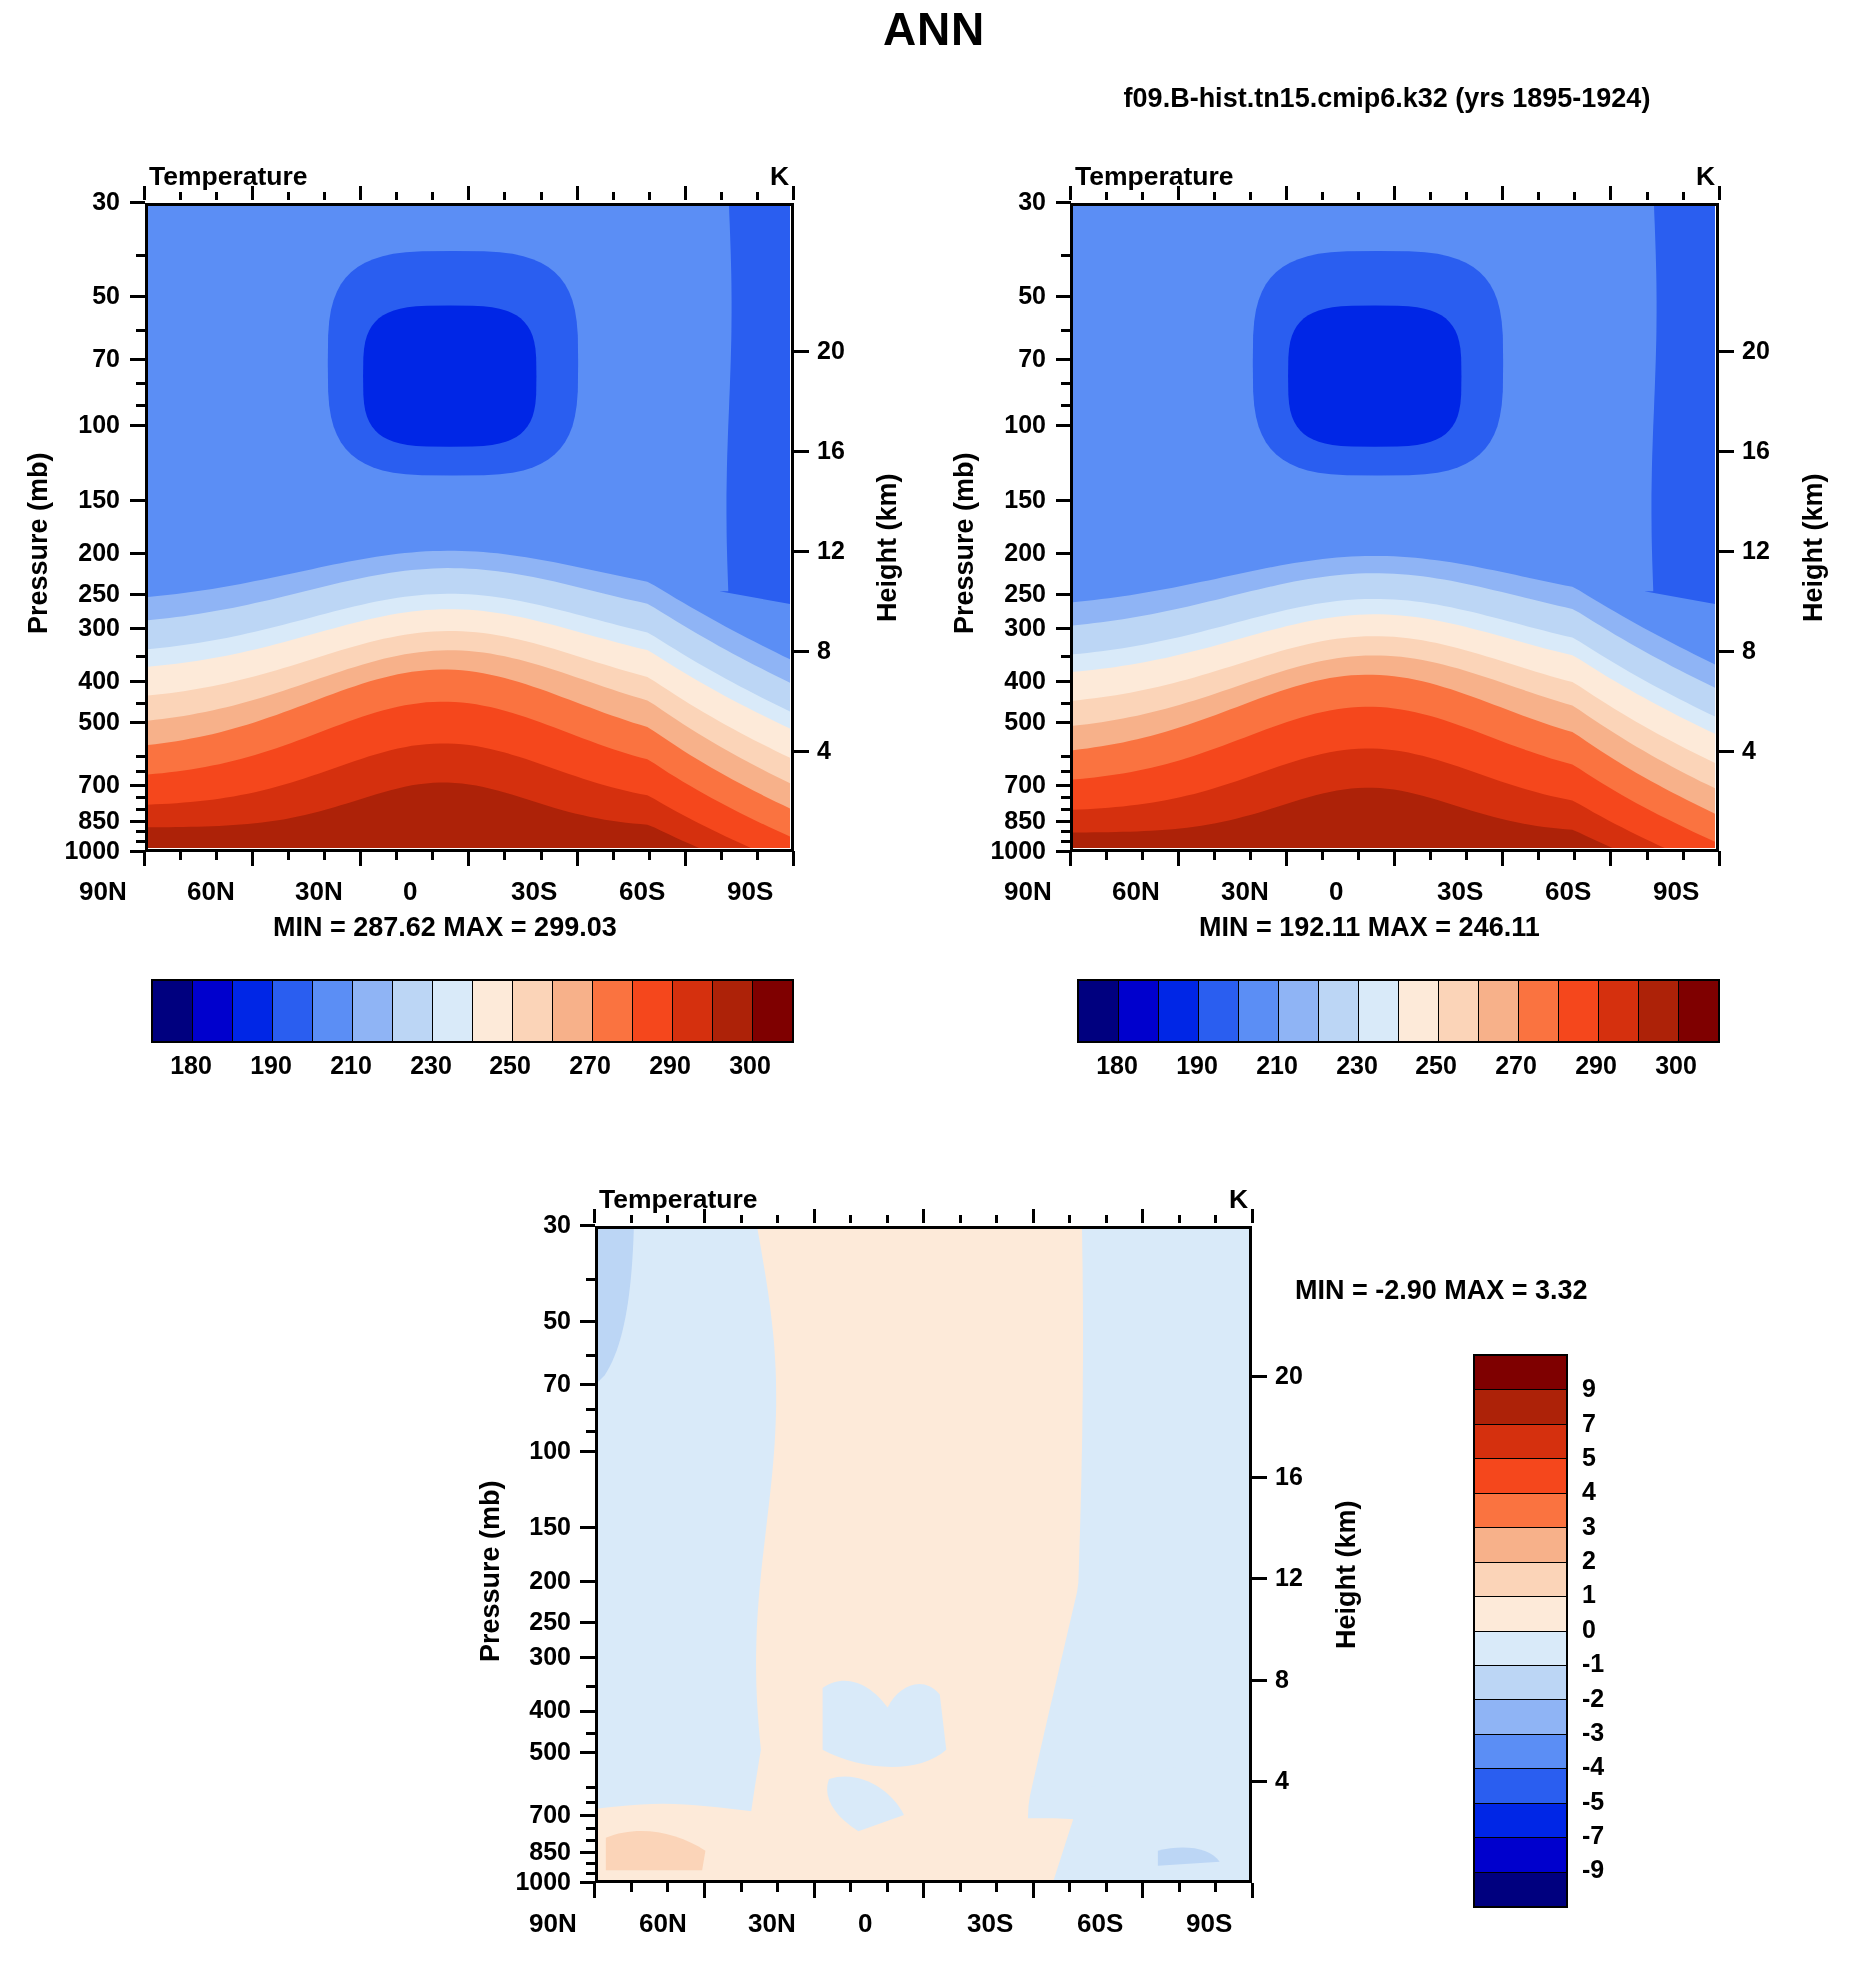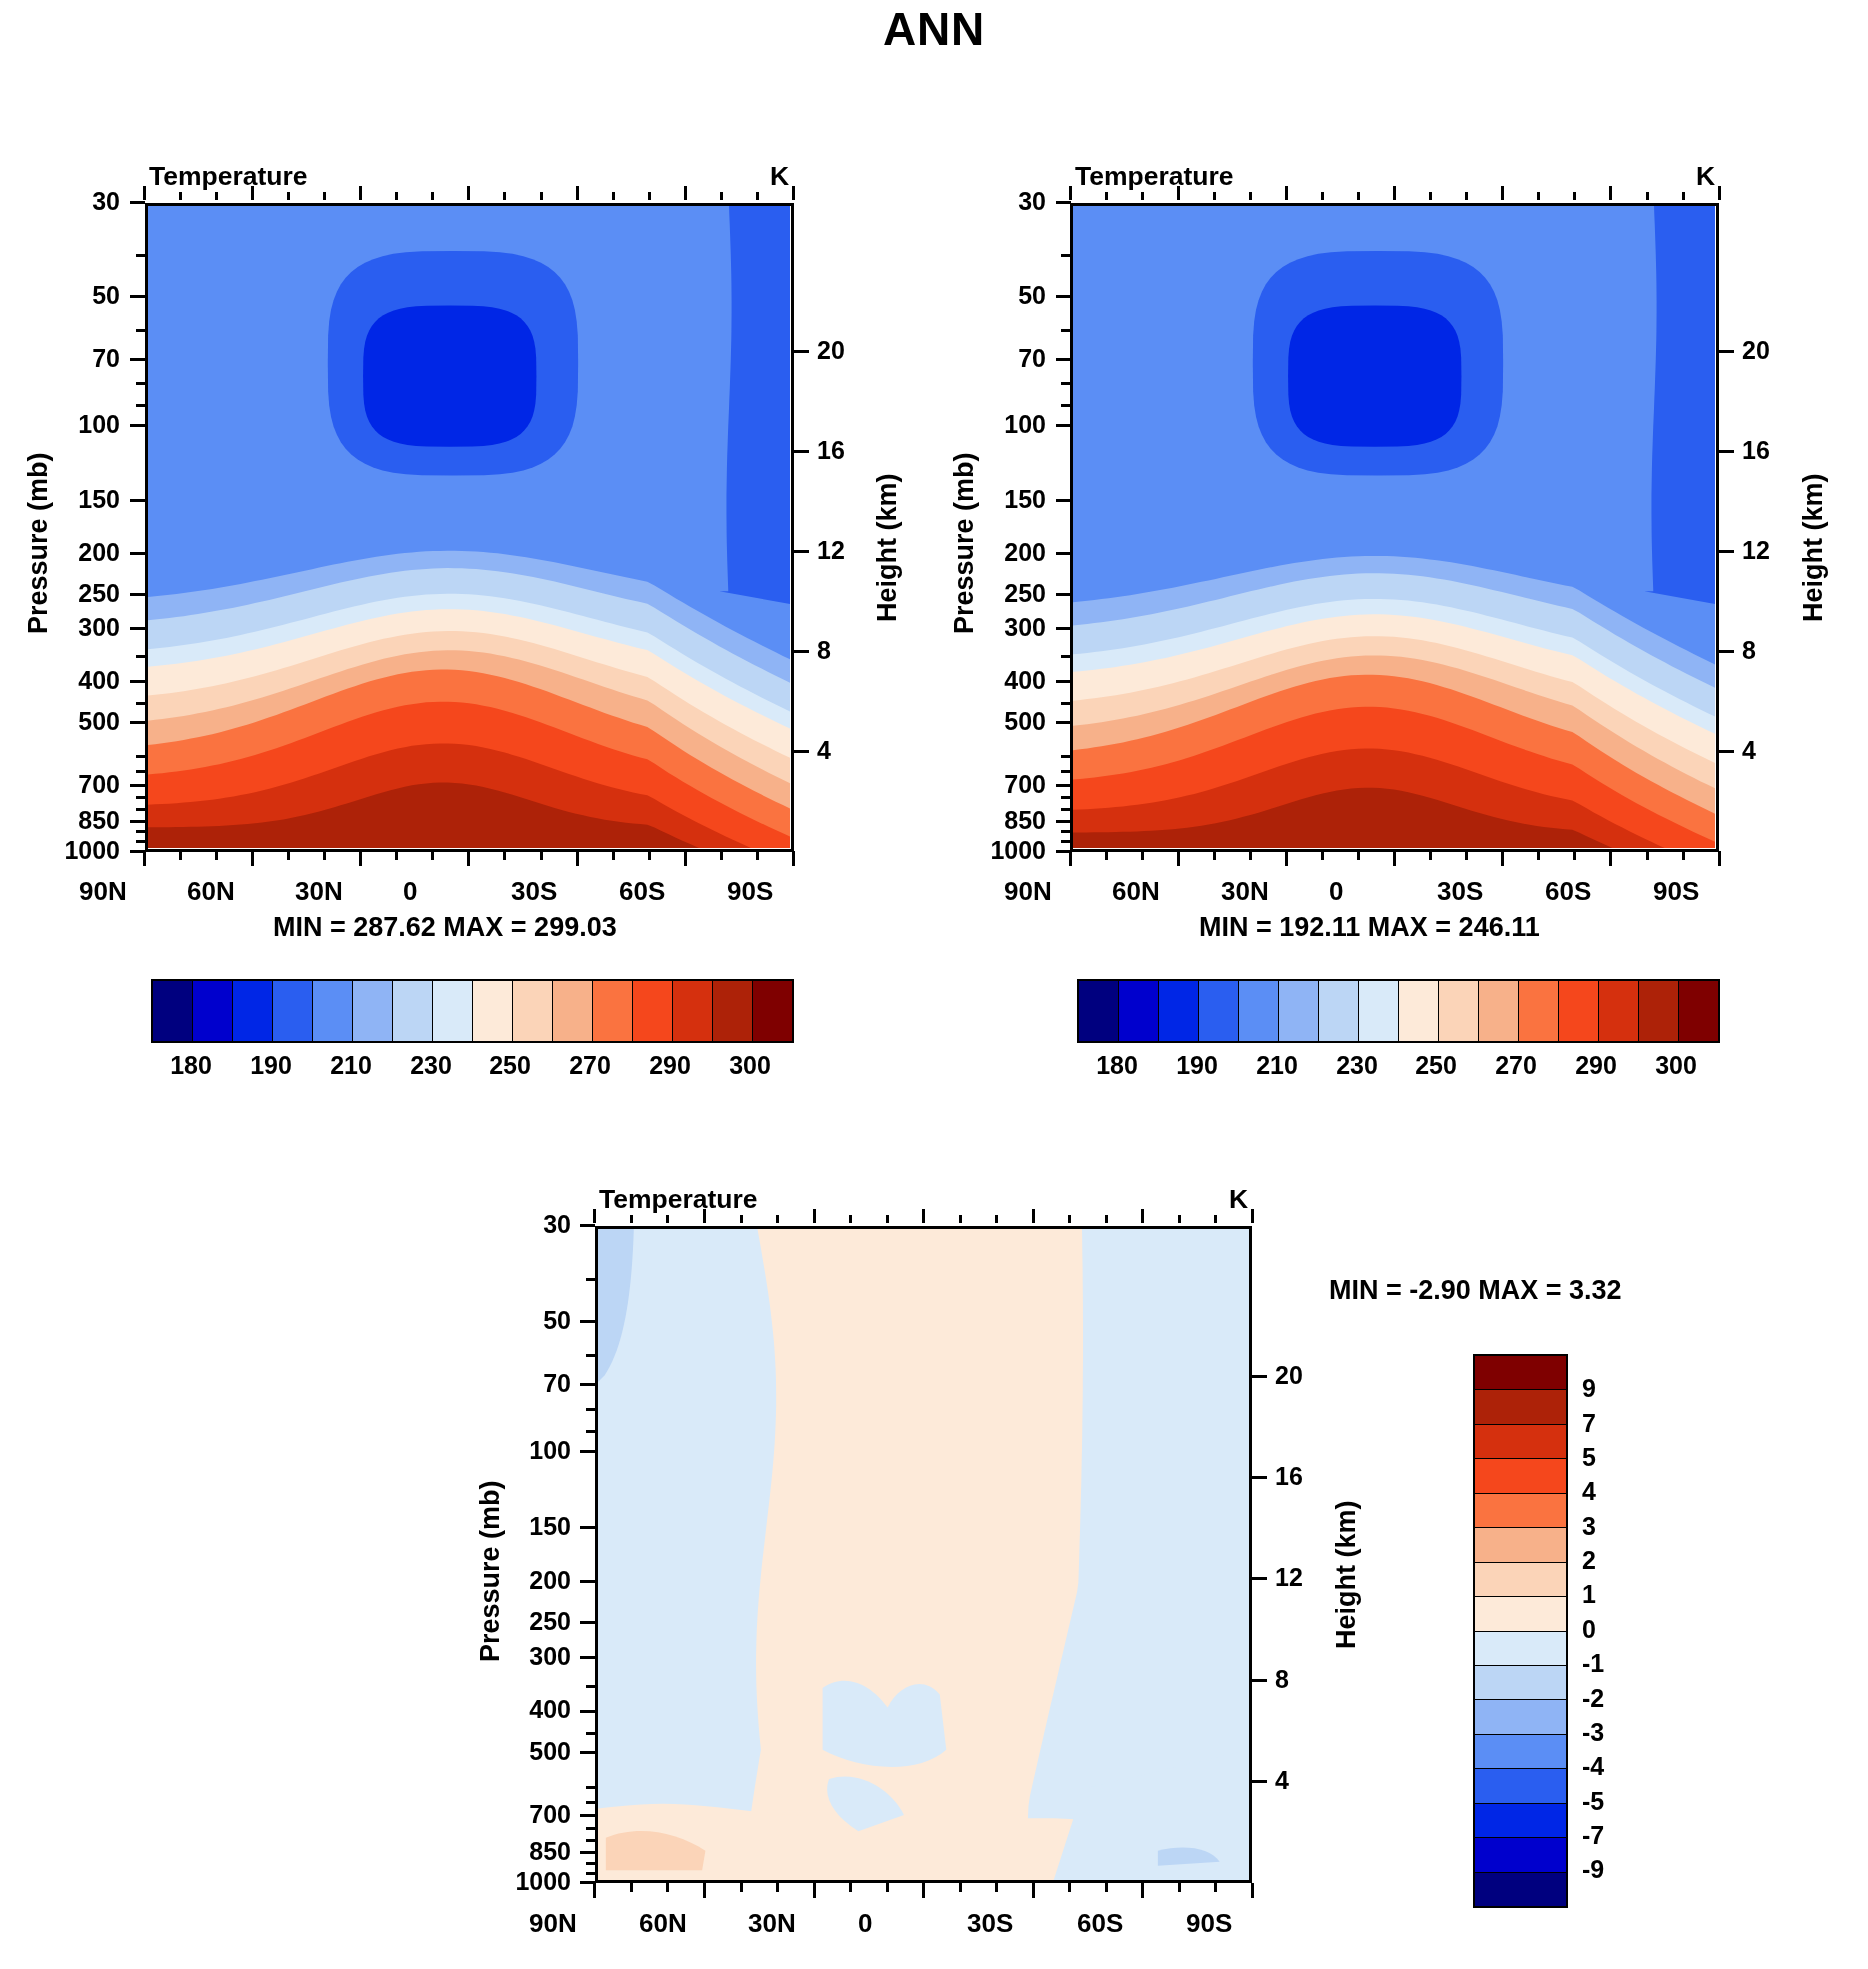--- a/index.html
+++ b/index.html
@@ -205,20 +205,21 @@
       <span style="left: 120px;">190</span>
       <span style="left: 200px;">210</span>
       <span style="left: 280px;">230</span>
       <span style="left: 359px;">250</span>
       <span style="left: 439px;">270</span>
       <span style="left: 519px;">290</span>
       <span style="left: 599px;">300</span>
     </div>
   </div>
 <div id="panel-control" class="panel" style="left: 0px; top: 0px; width: 1868px; height: 1970px;">
+    <div class="panel-title" style="left: 1387px; top: 83px; transform: translateX(-50%);">f09.B-hist.tn15.cmip6.k32 (yrs 1895-1924)</div>
     <div class="var-label" style="left: 1075px; top: 161px;">Temperature</div>
     <div class="unit-label" style="left: 1696px; top: 161px;">K</div>
     <div class="plotbox" style="left: 1070px; top: 203px; width: 649px; height: 649px;">
       <svg class="plotsvg" width="642" height="642" viewBox="0 0 777 777">
         <rect x="0" y="0" width="777" height="777" fill="#5b8ef5"></rect>
         <path d="M0.0,479.5 L8.6,478.6 L17.3,477.7 L25.9,476.8 L34.5,475.7 L43.2,474.6 L51.8,473.5 L60.4,472.3 L69.1,471.0 L77.7,469.6 L86.3,468.2 L95.0,466.7 L103.6,465.2 L112.2,463.6 L120.9,461.9 L129.5,460.3 L138.1,458.5 L146.8,456.7 L155.4,454.9 L164.0,453.1 L172.7,451.3 L181.3,449.4 L189.9,447.5 L198.6,445.7 L207.2,443.8 L215.8,442.0 L224.5,440.2 L233.1,438.5 L241.7,436.8 L250.4,435.2 L259.0,433.6 L267.6,432.2 L276.3,430.8 L284.9,429.5 L293.5,428.3 L302.2,427.2 L310.8,426.3 L319.4,425.5 L328.1,424.8 L336.7,424.3 L345.3,423.9 L354.0,423.6 L362.6,423.5 L371.2,423.5 L379.9,423.7 L388.5,424.0 L397.1,424.5 L405.8,425.1 L414.4,425.8 L423.0,426.7 L431.7,427.7 L440.3,428.8 L448.9,430.0 L457.6,431.3 L466.2,432.7 L474.8,434.2 L483.5,435.8 L492.1,437.5 L500.7,439.2 L509.4,440.9 L518.0,442.7 L526.6,444.6 L535.3,446.4 L543.9,448.3 L552.5,450.1 L561.2,452.0 L569.8,453.8 L578.4,455.7 L587.1,457.5 L595.7,459.2 L604.3,460.9 L613.0,465.5 L621.6,470.8 L630.2,476.0 L638.9,481.1 L647.5,486.2 L656.1,491.2 L664.8,496.1 L673.4,501.0 L682.0,505.9 L690.7,510.6 L699.3,515.3 L707.9,519.9 L716.6,524.5 L725.2,529.0 L733.8,533.5 L742.5,537.8 L751.1,542.2 L759.7,546.5 L768.4,550.7 L777.0,554.9 L777.0,792.5 L768.4,792.5 L759.7,792.5 L751.1,792.5 L742.5,792.5 L733.8,792.5 L725.2,792.5 L716.6,792.5 L707.9,792.5 L699.3,792.5 L690.7,792.5 L682.0,792.5 L673.4,792.5 L664.8,792.5 L656.1,792.5 L647.5,792.5 L638.9,792.5 L630.2,792.5 L621.6,792.5 L613.0,792.5 L604.3,792.5 L595.7,792.5 L587.1,792.5 L578.4,792.5 L569.8,792.5 L561.2,792.5 L552.5,792.5 L543.9,792.5 L535.3,792.5 L526.6,792.5 L518.0,792.5 L509.4,792.5 L500.7,792.5 L492.1,792.5 L483.5,792.5 L474.8,792.5 L466.2,792.5 L457.6,792.5 L448.9,792.5 L440.3,792.5 L431.7,792.5 L423.0,792.5 L414.4,792.5 L405.8,792.5 L397.1,792.5 L388.5,792.5 L379.9,792.5 L371.2,792.5 L362.6,792.5 L354.0,792.5 L345.3,792.5 L336.7,792.5 L328.1,792.5 L319.4,792.5 L310.8,792.5 L302.2,792.5 L293.5,792.5 L284.9,792.5 L276.3,792.5 L267.6,792.5 L259.0,792.5 L250.4,792.5 L241.7,792.5 L233.1,792.5 L224.5,792.5 L215.8,792.5 L207.2,792.5 L198.6,792.5 L189.9,792.5 L181.3,792.5 L172.7,792.5 L164.0,792.5 L155.4,792.5 L146.8,792.5 L138.1,792.5 L129.5,792.5 L120.9,792.5 L112.2,792.5 L103.6,792.5 L95.0,792.5 L86.3,792.5 L77.7,792.5 L69.1,792.5 L60.4,792.5 L51.8,792.5 L43.2,792.5 L34.5,792.5 L25.9,792.5 L17.3,792.5 L8.6,792.5 L0.0,792.5 Z" fill="#8fb4f5" shape-rendering="geometricPrecision"></path>
         <path d="M0.0,507.7 L8.6,506.8 L17.3,505.8 L25.9,504.8 L34.5,503.7 L43.2,502.6 L51.8,501.3 L60.4,500.0 L69.1,498.6 L77.7,497.2 L86.3,495.6 L95.0,494.0 L103.6,492.3 L112.2,490.5 L120.9,488.7 L129.5,486.8 L138.1,484.9 L146.8,482.9 L155.4,480.9 L164.0,478.8 L172.7,476.7 L181.3,474.6 L189.9,472.4 L198.6,470.3 L207.2,468.2 L215.8,466.1 L224.5,464.0 L233.1,462.0 L241.7,460.1 L250.4,458.2 L259.0,456.4 L267.6,454.6 L276.3,453.0 L284.9,451.5 L293.5,450.1 L302.2,448.9 L310.8,447.8 L319.4,446.8 L328.1,446.0 L336.7,445.4 L345.3,444.9 L354.0,444.6 L362.6,444.5 L371.2,444.5 L379.9,444.7 L388.5,445.1 L397.1,445.6 L405.8,446.3 L414.4,447.2 L423.0,448.2 L431.7,449.4 L440.3,450.7 L448.9,452.1 L457.6,453.7 L466.2,455.3 L474.8,457.1 L483.5,458.9 L492.1,460.8 L500.7,462.8 L509.4,464.9 L518.0,466.9 L526.6,469.0 L535.3,471.2 L543.9,473.3 L552.5,475.4 L561.2,477.5 L569.8,479.6 L578.4,481.7 L587.1,483.7 L595.7,485.7 L604.3,487.6 L613.0,492.3 L621.6,497.8 L630.2,503.1 L638.9,508.4 L647.5,513.6 L656.1,518.8 L664.8,523.8 L673.4,528.8 L682.0,533.7 L690.7,538.6 L699.3,543.3 L707.9,548.0 L716.6,552.6 L725.2,557.2 L733.8,561.7 L742.5,566.1 L751.1,570.4 L759.7,574.7 L768.4,578.9 L777.0,583.1 L777.0,792.5 L768.4,792.5 L759.7,792.5 L751.1,792.5 L742.5,792.5 L733.8,792.5 L725.2,792.5 L716.6,792.5 L707.9,792.5 L699.3,792.5 L690.7,792.5 L682.0,792.5 L673.4,792.5 L664.8,792.5 L656.1,792.5 L647.5,792.5 L638.9,792.5 L630.2,792.5 L621.6,792.5 L613.0,792.5 L604.3,792.5 L595.7,792.5 L587.1,792.5 L578.4,792.5 L569.8,792.5 L561.2,792.5 L552.5,792.5 L543.9,792.5 L535.3,792.5 L526.6,792.5 L518.0,792.5 L509.4,792.5 L500.7,792.5 L492.1,792.5 L483.5,792.5 L474.8,792.5 L466.2,792.5 L457.6,792.5 L448.9,792.5 L440.3,792.5 L431.7,792.5 L423.0,792.5 L414.4,792.5 L405.8,792.5 L397.1,792.5 L388.5,792.5 L379.9,792.5 L371.2,792.5 L362.6,792.5 L354.0,792.5 L345.3,792.5 L336.7,792.5 L328.1,792.5 L319.4,792.5 L310.8,792.5 L302.2,792.5 L293.5,792.5 L284.9,792.5 L276.3,792.5 L267.6,792.5 L259.0,792.5 L250.4,792.5 L241.7,792.5 L233.1,792.5 L224.5,792.5 L215.8,792.5 L207.2,792.5 L198.6,792.5 L189.9,792.5 L181.3,792.5 L172.7,792.5 L164.0,792.5 L155.4,792.5 L146.8,792.5 L138.1,792.5 L129.5,792.5 L120.9,792.5 L112.2,792.5 L103.6,792.5 L95.0,792.5 L86.3,792.5 L77.7,792.5 L69.1,792.5 L60.4,792.5 L51.8,792.5 L43.2,792.5 L34.5,792.5 L25.9,792.5 L17.3,792.5 L8.6,792.5 L0.0,792.5 Z" fill="#bcd6f5" shape-rendering="geometricPrecision"></path>
         <path d="M0.0,542.6 L8.6,541.8 L17.3,540.9 L25.9,539.9 L34.5,538.8 L43.2,537.6 L51.8,536.4 L60.4,535.1 L69.1,533.7 L77.7,532.2 L86.3,530.6 L95.0,528.9 L103.6,527.2 L112.2,525.4 L120.9,523.5 L129.5,521.5 L138.1,519.4 L146.8,517.3 L155.4,515.2 L164.0,513.0 L172.7,510.7 L181.3,508.5 L189.9,506.2 L198.6,503.9 L207.2,501.6 L215.8,499.3 L224.5,497.1 L233.1,494.9 L241.7,492.8 L250.4,490.7 L259.0,488.7 L267.6,486.8 L276.3,485.0 L284.9,483.4 L293.5,481.8 L302.2,480.5 L310.8,479.2 L319.4,478.2 L328.1,477.3 L336.7,476.6 L345.3,476.0 L354.0,475.7 L362.6,475.5 L371.2,475.6 L379.9,475.8 L388.5,476.2 L397.1,476.8 L405.8,477.6 L414.4,478.6 L423.0,479.7 L431.7,481.0 L440.3,482.4 L448.9,484.0 L457.6,485.7 L466.2,487.6 L474.8,489.5 L483.5,491.5 L492.1,493.6 L500.7,495.8 L509.4,498.0 L518.0,500.2 L526.6,502.5 L535.3,504.8 L543.9,507.1 L552.5,509.4 L561.2,511.6 L569.8,513.9 L578.4,516.1 L587.1,518.2 L595.7,520.3 L604.3,522.3 L613.0,527.1 L621.6,532.6 L630.2,538.0 L638.9,543.4 L647.5,548.6 L656.1,553.8 L664.8,558.9 L673.4,563.9 L682.0,568.8 L690.7,573.6 L699.3,578.4 L707.9,583.1 L716.6,587.6 L725.2,592.2 L733.8,596.6 L742.5,601.0 L751.1,605.3 L759.7,609.6 L768.4,613.8 L777.0,617.9 L777.0,792.5 L768.4,792.5 L759.7,792.5 L751.1,792.5 L742.5,792.5 L733.8,792.5 L725.2,792.5 L716.6,792.5 L707.9,792.5 L699.3,792.5 L690.7,792.5 L682.0,792.5 L673.4,792.5 L664.8,792.5 L656.1,792.5 L647.5,792.5 L638.9,792.5 L630.2,792.5 L621.6,792.5 L613.0,792.5 L604.3,792.5 L595.7,792.5 L587.1,792.5 L578.4,792.5 L569.8,792.5 L561.2,792.5 L552.5,792.5 L543.9,792.5 L535.3,792.5 L526.6,792.5 L518.0,792.5 L509.4,792.5 L500.7,792.5 L492.1,792.5 L483.5,792.5 L474.8,792.5 L466.2,792.5 L457.6,792.5 L448.9,792.5 L440.3,792.5 L431.7,792.5 L423.0,792.5 L414.4,792.5 L405.8,792.5 L397.1,792.5 L388.5,792.5 L379.9,792.5 L371.2,792.5 L362.6,792.5 L354.0,792.5 L345.3,792.5 L336.7,792.5 L328.1,792.5 L319.4,792.5 L310.8,792.5 L302.2,792.5 L293.5,792.5 L284.9,792.5 L276.3,792.5 L267.6,792.5 L259.0,792.5 L250.4,792.5 L241.7,792.5 L233.1,792.5 L224.5,792.5 L215.8,792.5 L207.2,792.5 L198.6,792.5 L189.9,792.5 L181.3,792.5 L172.7,792.5 L164.0,792.5 L155.4,792.5 L146.8,792.5 L138.1,792.5 L129.5,792.5 L120.9,792.5 L112.2,792.5 L103.6,792.5 L95.0,792.5 L86.3,792.5 L77.7,792.5 L69.1,792.5 L60.4,792.5 L51.8,792.5 L43.2,792.5 L34.5,792.5 L25.9,792.5 L17.3,792.5 L8.6,792.5 L0.0,792.5 Z" fill="#d9eaf9" shape-rendering="geometricPrecision"></path>
         <path d="M0.0,563.8 L8.6,563.0 L17.3,562.1 L25.9,561.2 L34.5,560.1 L43.2,559.0 L51.8,557.8 L60.4,556.5 L69.1,555.2 L77.7,553.7 L86.3,552.1 L95.0,550.5 L103.6,548.7 L112.2,546.9 L120.9,544.9 L129.5,542.9 L138.1,540.8 L146.8,538.7 L155.4,536.4 L164.0,534.2 L172.7,531.8 L181.3,529.5 L189.9,527.1 L198.6,524.6 L207.2,522.2 L215.8,519.8 L224.5,517.4 L233.1,515.1 L241.7,512.8 L250.4,510.6 L259.0,508.4 L267.6,506.4 L276.3,504.5 L284.9,502.7 L293.5,501.0 L302.2,499.5 L310.8,498.2 L319.4,497.1 L328.1,496.1 L336.7,495.3 L345.3,494.7 L354.0,494.3 L362.6,494.2 L371.2,494.2 L379.9,494.5 L388.5,494.9 L397.1,495.6 L405.8,496.4 L414.4,497.5 L423.0,498.7 L431.7,500.1 L440.3,501.7 L448.9,503.4 L457.6,505.2 L466.2,507.2 L474.8,509.3 L483.5,511.5 L492.1,513.7 L500.7,516.0 L509.4,518.4 L518.0,520.8 L526.6,523.2 L535.3,525.6 L543.9,528.0 L552.5,530.4 L561.2,532.8 L569.8,535.1 L578.4,537.3 L587.1,539.5 L595.7,541.7 L604.3,543.7 L613.0,548.6 L621.6,554.1 L630.2,559.6 L638.9,564.9 L647.5,570.2 L656.1,575.3 L664.8,580.4 L673.4,585.3 L682.0,590.2 L690.7,595.0 L699.3,599.7 L707.9,604.3 L716.6,608.9 L725.2,613.3 L733.8,617.7 L742.5,622.1 L751.1,626.3 L759.7,630.5 L768.4,634.7 L777.0,638.8 L777.0,792.5 L768.4,792.5 L759.7,792.5 L751.1,792.5 L742.5,792.5 L733.8,792.5 L725.2,792.5 L716.6,792.5 L707.9,792.5 L699.3,792.5 L690.7,792.5 L682.0,792.5 L673.4,792.5 L664.8,792.5 L656.1,792.5 L647.5,792.5 L638.9,792.5 L630.2,792.5 L621.6,792.5 L613.0,792.5 L604.3,792.5 L595.7,792.5 L587.1,792.5 L578.4,792.5 L569.8,792.5 L561.2,792.5 L552.5,792.5 L543.9,792.5 L535.3,792.5 L526.6,792.5 L518.0,792.5 L509.4,792.5 L500.7,792.5 L492.1,792.5 L483.5,792.5 L474.8,792.5 L466.2,792.5 L457.6,792.5 L448.9,792.5 L440.3,792.5 L431.7,792.5 L423.0,792.5 L414.4,792.5 L405.8,792.5 L397.1,792.5 L388.5,792.5 L379.9,792.5 L371.2,792.5 L362.6,792.5 L354.0,792.5 L345.3,792.5 L336.7,792.5 L328.1,792.5 L319.4,792.5 L310.8,792.5 L302.2,792.5 L293.5,792.5 L284.9,792.5 L276.3,792.5 L267.6,792.5 L259.0,792.5 L250.4,792.5 L241.7,792.5 L233.1,792.5 L224.5,792.5 L215.8,792.5 L207.2,792.5 L198.6,792.5 L189.9,792.5 L181.3,792.5 L172.7,792.5 L164.0,792.5 L155.4,792.5 L146.8,792.5 L138.1,792.5 L129.5,792.5 L120.9,792.5 L112.2,792.5 L103.6,792.5 L95.0,792.5 L86.3,792.5 L77.7,792.5 L69.1,792.5 L60.4,792.5 L51.8,792.5 L43.2,792.5 L34.5,792.5 L25.9,792.5 L17.3,792.5 L8.6,792.5 L0.0,792.5 Z" fill="#fdead9" shape-rendering="geometricPrecision"></path>
         <path d="M0.0,598.7 L8.6,597.8 L17.3,596.8 L25.9,595.8 L34.5,594.6 L43.2,593.4 L51.8,592.0 L60.4,590.6 L69.1,589.0 L77.7,587.4 L86.3,585.6 L95.0,583.8 L103.6,581.8 L112.2,579.7 L120.9,577.6 L129.5,575.3 L138.1,573.0 L146.8,570.5 L155.4,568.0 L164.0,565.5 L172.7,562.9 L181.3,560.2 L189.9,557.5 L198.6,554.8 L207.2,552.1 L215.8,549.4 L224.5,546.7 L233.1,544.1 L241.7,541.5 L250.4,539.0 L259.0,536.6 L267.6,534.3 L276.3,532.2 L284.9,530.2 L293.5,528.3 L302.2,526.6 L310.8,525.1 L319.4,523.8 L328.1,522.7 L336.7,521.9 L345.3,521.2 L354.0,520.8 L362.6,520.6 L371.2,520.6 L379.9,520.9 L388.5,521.4 L397.1,522.2 L405.8,523.1 L414.4,524.3 L423.0,525.7 L431.7,527.3 L440.3,529.0 L448.9,530.9 L457.6,533.0 L466.2,535.2 L474.8,537.6 L483.5,540.0 L492.1,542.5 L500.7,545.1 L509.4,547.8 L518.0,550.4 L526.6,553.2 L535.3,555.9 L543.9,558.6 L552.5,561.3 L561.2,563.9 L569.8,566.5 L578.4,569.0 L587.1,571.5 L595.7,573.9 L604.3,576.2 L613.0,581.3 L621.6,587.1 L630.2,592.8 L638.9,598.3 L647.5,603.7 L656.1,609.1 L664.8,614.3 L673.4,619.5 L682.0,624.5 L690.7,629.4 L699.3,634.3 L707.9,639.0 L716.6,643.7 L725.2,648.2 L733.8,652.7 L742.5,657.1 L751.1,661.5 L759.7,665.7 L768.4,669.9 L777.0,674.1 L777.0,792.5 L768.4,792.5 L759.7,792.5 L751.1,792.5 L742.5,792.5 L733.8,792.5 L725.2,792.5 L716.6,792.5 L707.9,792.5 L699.3,792.5 L690.7,792.5 L682.0,792.5 L673.4,792.5 L664.8,792.5 L656.1,792.5 L647.5,792.5 L638.9,792.5 L630.2,792.5 L621.6,792.5 L613.0,792.5 L604.3,792.5 L595.7,792.5 L587.1,792.5 L578.4,792.5 L569.8,792.5 L561.2,792.5 L552.5,792.5 L543.9,792.5 L535.3,792.5 L526.6,792.5 L518.0,792.5 L509.4,792.5 L500.7,792.5 L492.1,792.5 L483.5,792.5 L474.8,792.5 L466.2,792.5 L457.6,792.5 L448.9,792.5 L440.3,792.5 L431.7,792.5 L423.0,792.5 L414.4,792.5 L405.8,792.5 L397.1,792.5 L388.5,792.5 L379.9,792.5 L371.2,792.5 L362.6,792.5 L354.0,792.5 L345.3,792.5 L336.7,792.5 L328.1,792.5 L319.4,792.5 L310.8,792.5 L302.2,792.5 L293.5,792.5 L284.9,792.5 L276.3,792.5 L267.6,792.5 L259.0,792.5 L250.4,792.5 L241.7,792.5 L233.1,792.5 L224.5,792.5 L215.8,792.5 L207.2,792.5 L198.6,792.5 L189.9,792.5 L181.3,792.5 L172.7,792.5 L164.0,792.5 L155.4,792.5 L146.8,792.5 L138.1,792.5 L129.5,792.5 L120.9,792.5 L112.2,792.5 L103.6,792.5 L95.0,792.5 L86.3,792.5 L77.7,792.5 L69.1,792.5 L60.4,792.5 L51.8,792.5 L43.2,792.5 L34.5,792.5 L25.9,792.5 L17.3,792.5 L8.6,792.5 L0.0,792.5 Z" fill="#fbd4b8" shape-rendering="geometricPrecision"></path>
@@ -461,21 +462,21 @@
     <div class="tick xtick-in minor" style="left: 995px; top: 1215px;"></div>
     <div class="tick xtick-in" style="left: 1032px; top: 1209px;"></div>
     <div class="tick xtick-in minor" style="left: 1068px; top: 1215px;"></div>
     <div class="tick xtick-in minor" style="left: 1105px; top: 1215px;"></div>
     <div class="tick xtick-in" style="left: 1141px; top: 1209px;"></div>
     <div class="tick xtick-in minor" style="left: 1178px; top: 1215px;"></div>
     <div class="tick xtick-in minor" style="left: 1214px; top: 1215px;"></div>
     <div class="tick xtick-in" style="left: 1251px; top: 1209px;"></div>
     <div class="axis-title left" style="left: 475px; top: 1662px;">Pressure (mb)</div>
     <div class="axis-title right" style="left: 1331px; top: 1649px;">Height (km)</div>
-    <div class="minmax" style="left: 1329px; top: 1275px;">MIN =  -2.90  MAX =   3.32</div>
+    <div class="minmax" style="left: 1295px; top: 1275px;">MIN =  -2.90  MAX =   3.32</div>
     <div class="cbar-v" style="left: 1473px; top: 1354px; width: 91px; height: 550px;">
       <div class="cell" style="background: rgb(127, 0, 0); height: 6.25%;"></div>
       <div class="cell" style="background: rgb(173, 34, 8); height: 6.25%;"></div>
       <div class="cell" style="background: rgb(213, 48, 14); height: 6.25%;"></div>
       <div class="cell" style="background: rgb(245, 71, 28); height: 6.25%;"></div>
       <div class="cell" style="background: rgb(250, 115, 64); height: 6.25%;"></div>
       <div class="cell" style="background: rgb(247, 177, 138); height: 6.25%;"></div>
       <div class="cell" style="background: rgb(251, 212, 184); height: 6.25%;"></div>
       <div class="cell" style="background: rgb(253, 234, 217); height: 6.25%;"></div>
       <div class="cell" style="background: rgb(217, 234, 249); height: 6.25%;"></div>

